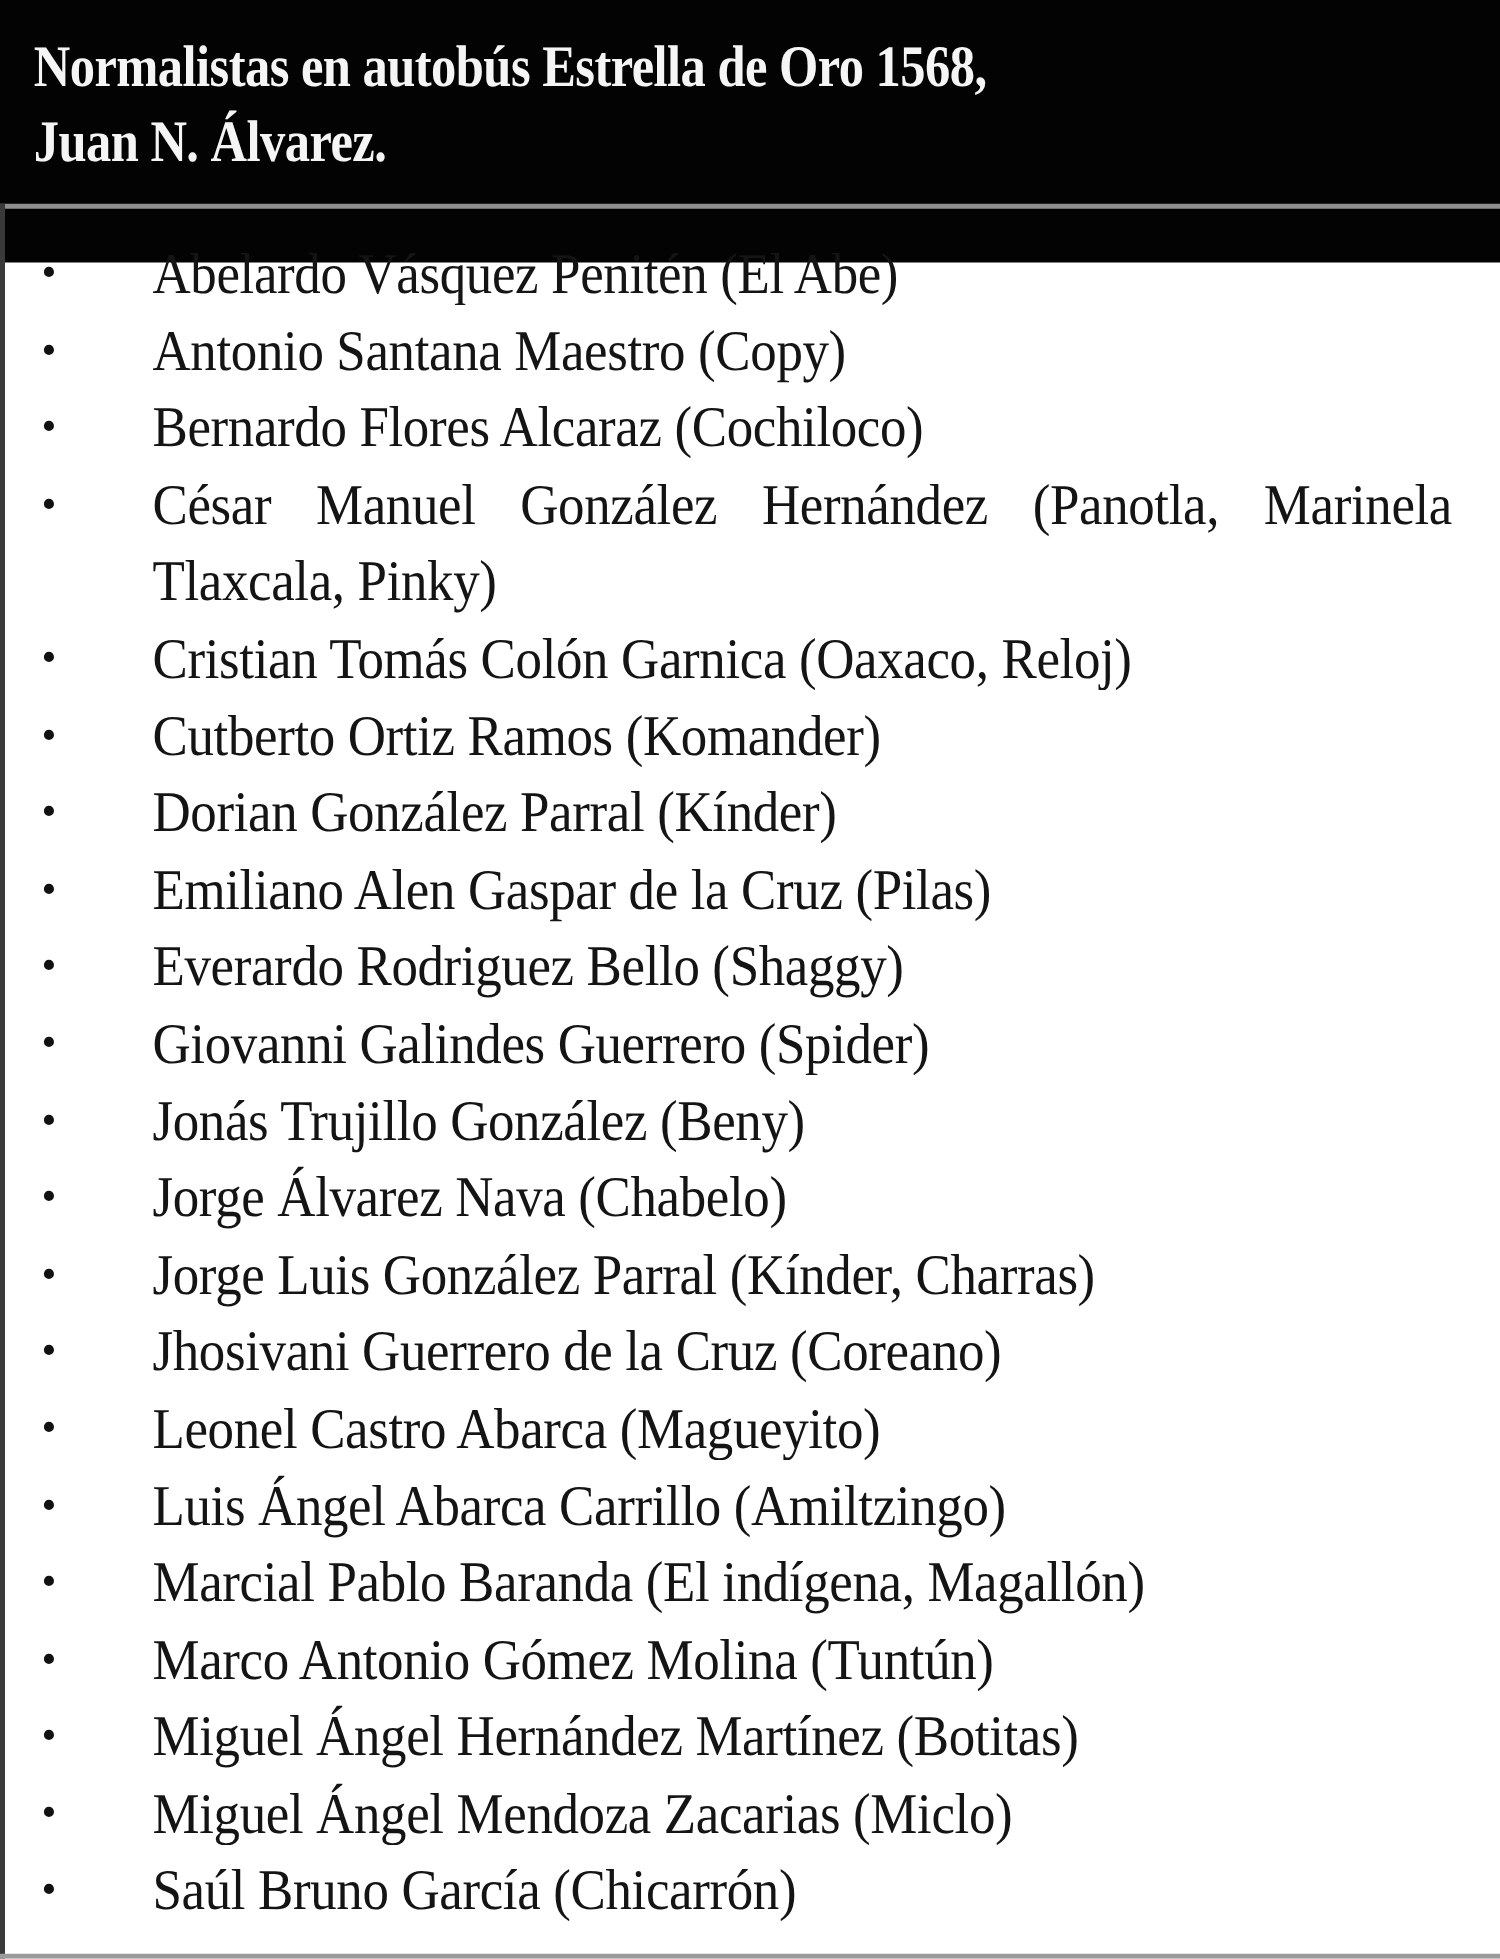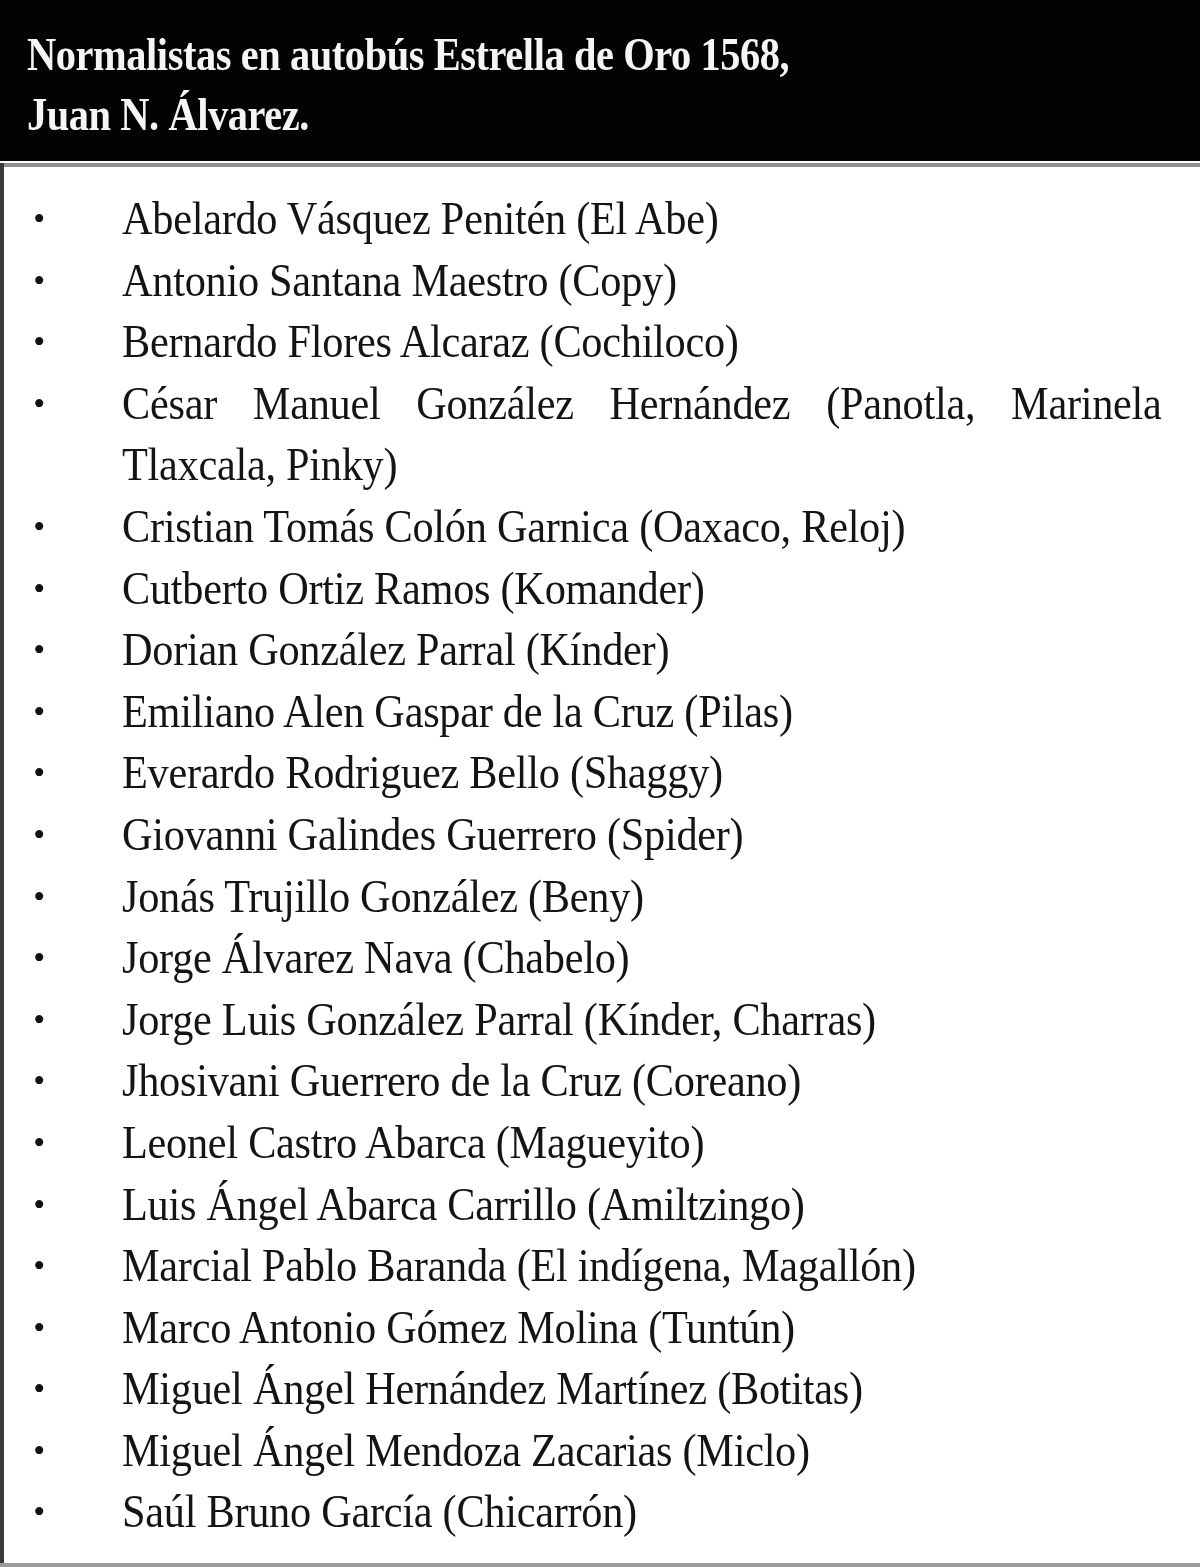--- a/index.html
+++ b/index.html
@@ -21,21 +21,21 @@
       top: 0;
       width: 1200px;
       height: 1567px;
       box-sizing: border-box;
     }
     .header {
       position: absolute;
       left: 0;
       top: 0;
       width: 1200px;
-      height: 161px;
+      height: 210px;
       background: #030303;
       box-sizing: border-box;
       padding: 24px 0 0 27px;
     }
     .header-title {
       margin: 0;
       color: #f5f5f5;
       font-weight: bold;
       font-size: 47px;
       line-height: 60px;

